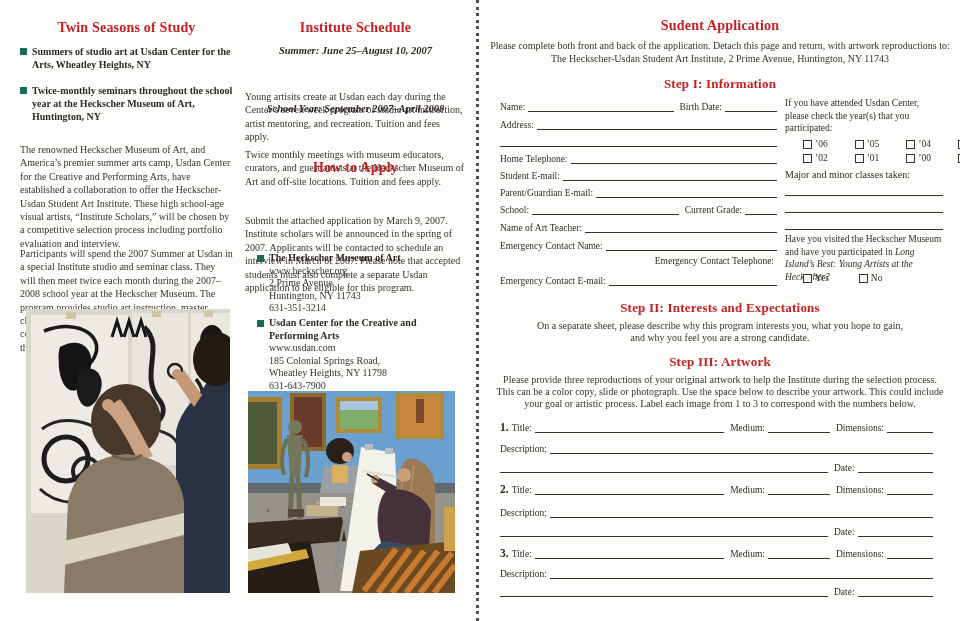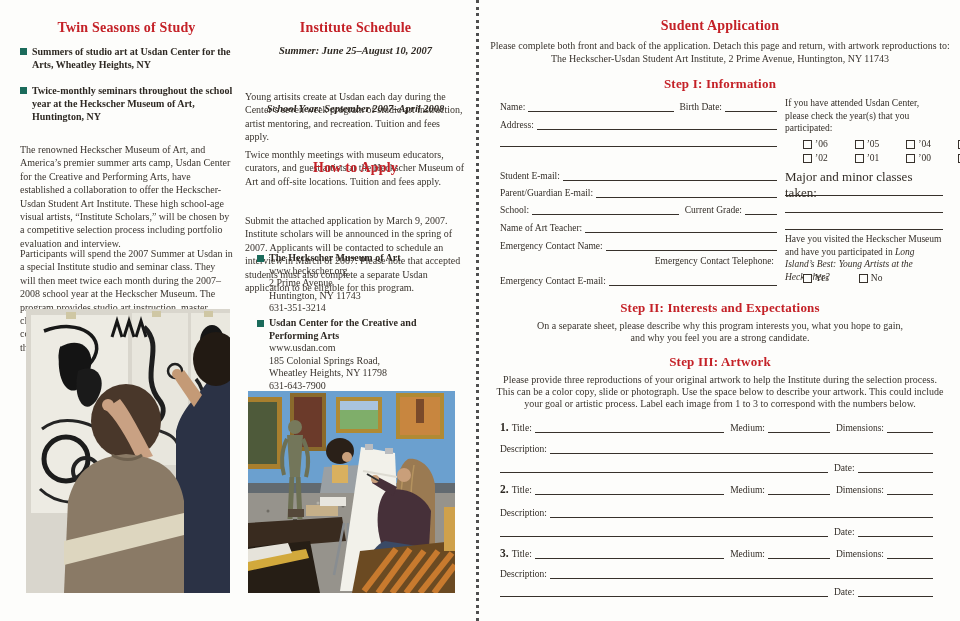--- a/index.html
+++ b/index.html
@@ -209,20 +209,24 @@
     <span class="line"></span>
     <span class="gap"></span>
     <span class="lab">Birth Date:</span>
     <span class="line fixed" style="width:52px;"></span>
   </div>
   <div class="frow" style="left:10px;top:117px;width:277px;">
     <span class="lab">Address:</span>
     <span class="line"></span>
   </div>
   <div class="blank-line" style="left:10px;top:134px;width:277px;"></div>
+  <div class="frow" style="left:10px;top:151px;width:277px;">
+    <span class="lab">Home Telephone:</span>
+    <span class="line"></span>
+  </div>
   <div class="frow" style="left:10px;top:168px;width:277px;">
     <span class="lab">Student E-mail:</span>
     <span class="line"></span>
   </div>
   <div class="frow" style="left:10px;top:185px;width:277px;">
     <span class="lab">Parent/Guardian E-mail:</span>
     <span class="line"></span>
   </div>
   <div class="frow" style="left:10px;top:202px;width:277px;">
     <span class="lab">School:</span>
@@ -280,21 +284,21 @@
     <span class="cb-item">
         <span class="cb"></span>
         <span>’00</span>
       </span>
     <span class="cb-item">
         <span class="cb"></span>
         <span>’99</span>
       </span>
   </div>
 
-  <div class="abs" style="left:295px;top:169px;width:158px;font-size:13px;color:#332d27;">Major and minor classes taken:</div>
+  <div class="abs" style="left:295px;top:169px;width:158px;font-size:10px;color:#332d27;">Major and minor classes taken:</div>
   <div class="blank-line" style="left:295px;top:183px;width:158px;"></div>
   <div class="blank-line" style="left:295px;top:200px;width:158px;"></div>
   <div class="blank-line" style="left:295px;top:217px;width:158px;"></div>
 
   <div class="abs" style="left:295px;top:233px;width:160px;font-size:9.5px;line-height:12.6px;color:#332d27;">
     <span>Have you visited the Heckscher Museum and have you participated in </span><span class="ital">Long Island’s Best: Young Artists at the Heckscher?</span>
   </div>
   <div class="cb-row" style="left:295px;top:273px;gap:12px;">
     <span class="cb-item">
         <span class="cb"></span>

